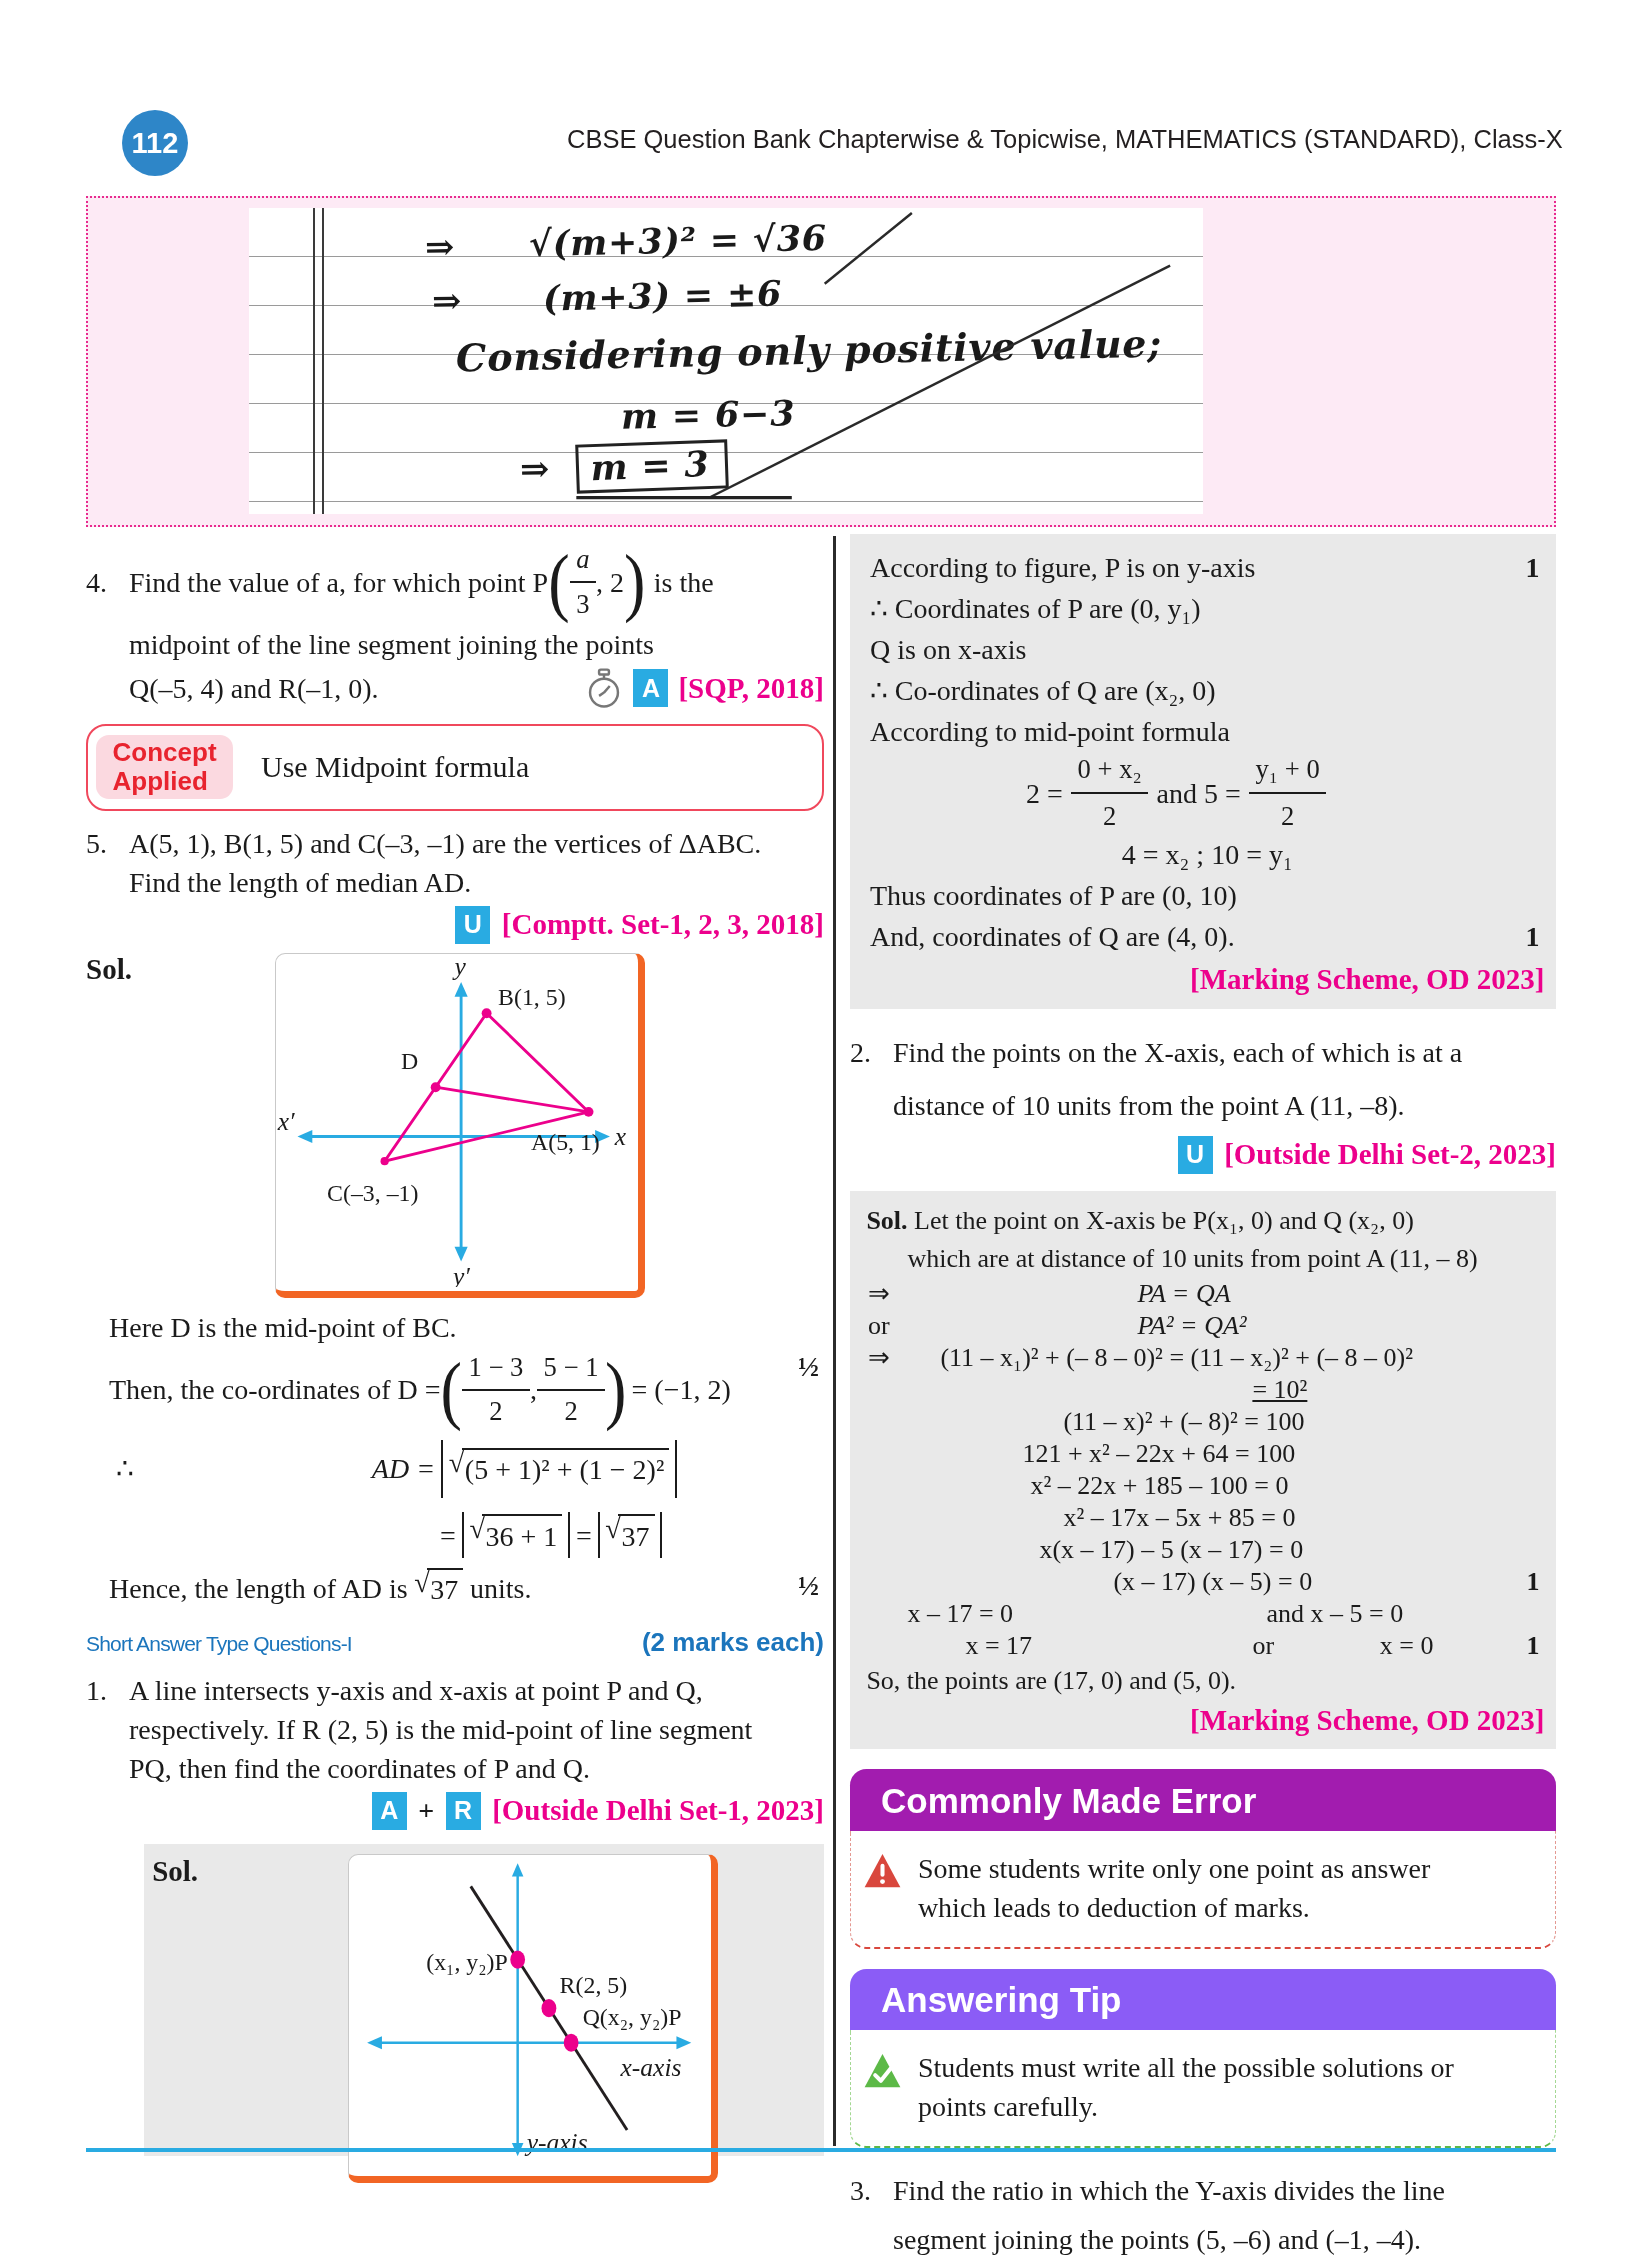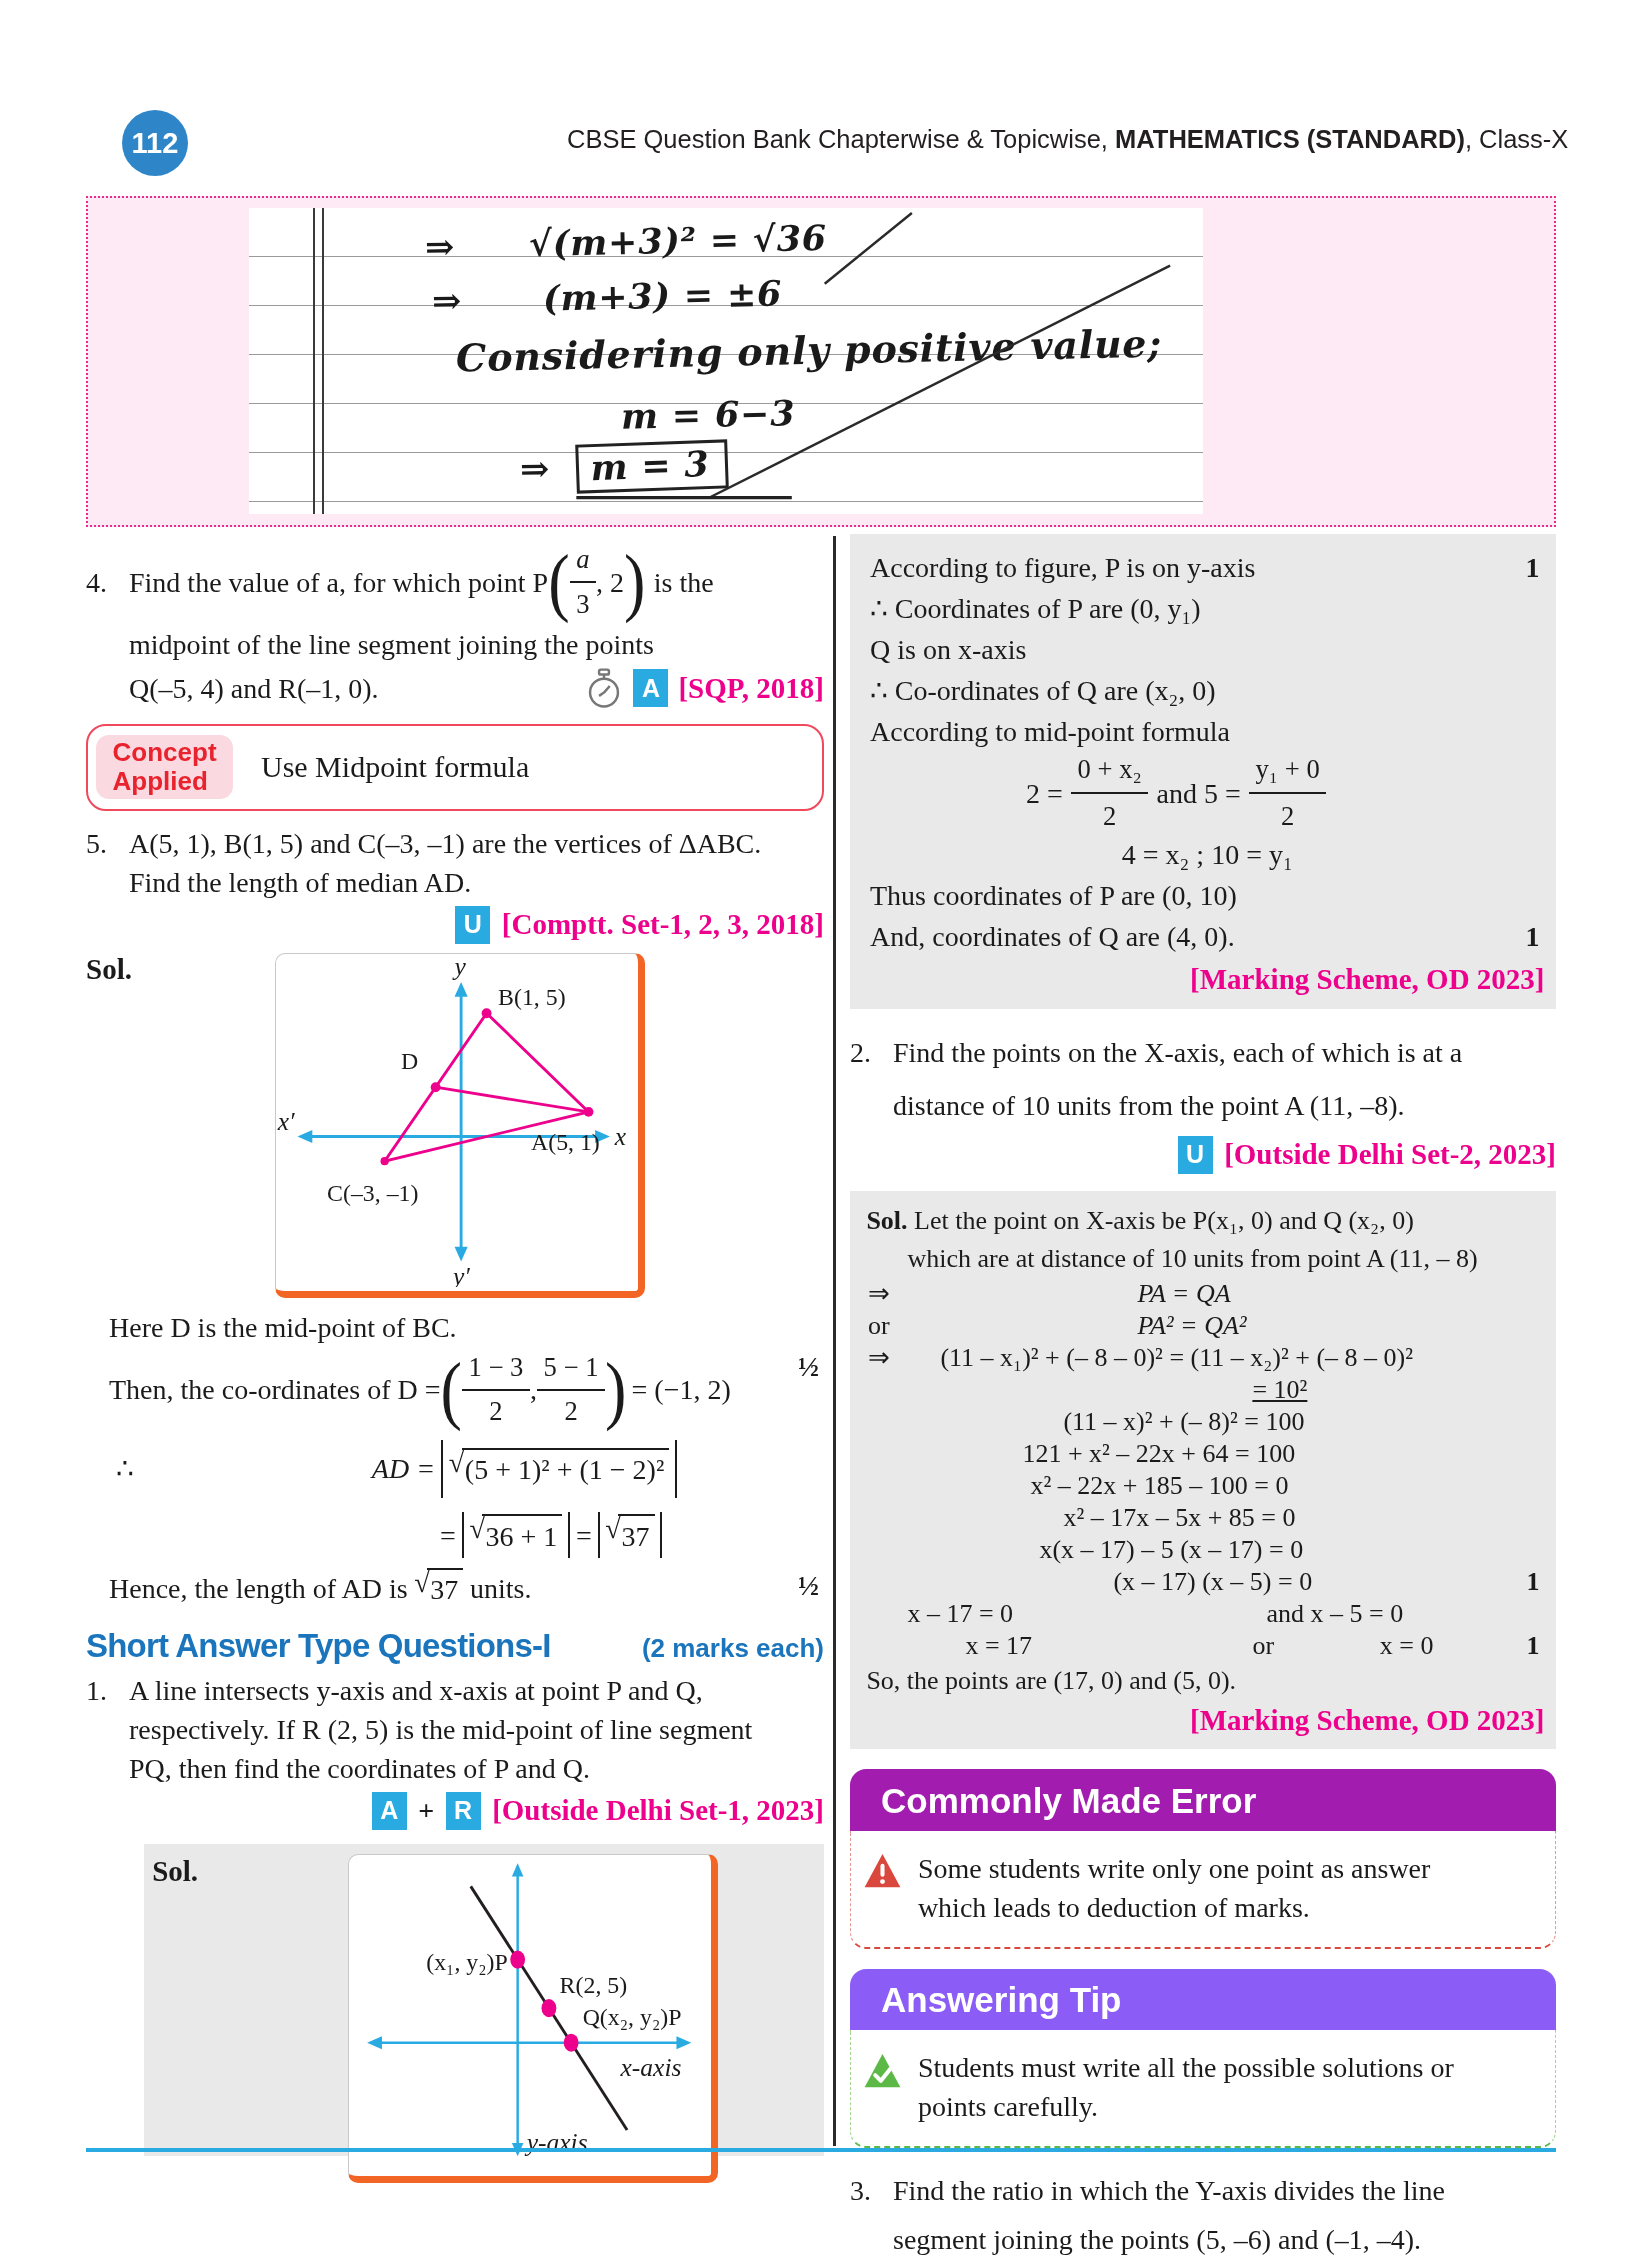--- a/index.html
+++ b/index.html
@@ -4,21 +4,21 @@
 <style>
   html,body{margin:0;padding:0;background:#ffffff;}
   #page{position:relative;width:1645px;height:2261px;background:#fff;font-family:"Liberation Serif",serif;color:#1b1b1b;overflow:hidden;}
 
   
   .page-badge{position:absolute;left:122px;top:110px;width:66px;height:66px;border-radius:50%;
     background:#2e86c8;color:#fff;font-family:"Liberation Sans",sans-serif;font-weight:bold;
     font-size:29px;display:flex;align-items:center;justify-content:center;}
   .header-title{position:absolute;left:567px;top:125px;font-family:"Liberation Sans",sans-serif;
     font-size:25.5px;color:#231f20;white-space:nowrap;}
-  .header-title b{font-weight:bold;text-align:right;}
+  .header-title b{font-weight:normal;text-align:right;}
 
   
   .scanbox{position:absolute;left:86px;top:196px;width:1470px;height:331px;background:#fdeaf5;
     border:2.5px dotted #e82a8f;box-sizing:border-box;}
   .handarea{position:absolute;left:161px;top:10px;width:954px;height:306px;background:#fff;
     background-image:repeating-linear-gradient(180deg,transparent 0 48px,#9a9a9a 48px 49px);}
   .handvline{position:absolute;left:64px;top:0;bottom:0;width:7.4px;border-left:2.5px solid #3a3a3a;border-right:2.5px solid #3a3a3a;}
   .hand{position:absolute;font-family:"DejaVu Serif",serif;font-style:italic;font-weight:700;color:#1a1a1a;
     font-size:35px;letter-spacing:0.8px;transform:rotate(-1.2deg);white-space:nowrap;}
   .hand.small{font-size:33px;}
@@ -62,21 +62,21 @@
   
   .figcard{background:#fff;border:1.6px solid #c9c9c9;border-right:7.4px solid #f26524;border-bottom:7.4px solid #f26524;
     border-radius:10px;box-sizing:border-box;}
   .solrow{display:flex;margin-top:5px;}
   .sollabel{font-weight:bold;font-size:29px;flex:0 0 82px;}
   svg text{font-family:"Liberation Serif",serif;font-size:29px;fill:#1b1b1b;}
   svg text.axv{font-style:italic;font-size:31px;}
 
   
   .saheading{display:flex;justify-content:space-between;align-items:baseline;margin-top:15px;height:44px;}
-  .satitle{font-family:"Liberation Sans",sans-serif;font-weight:bold;font-size:33px;color:#1b75bc;letter-spacing:-0.8px;}
+  .satitle{font-family:"Liberation Sans",sans-serif;font-weight:normal;font-size:21px;color:#1b75bc;letter-spacing:-0.8px;}
   .samarks{font-family:"Liberation Sans",sans-serif;font-weight:bold;font-size:26px;color:#1b75bc;}
 
   
   .graybox{background:#e9e9e9;}
   .gb-left{margin-left:58px;margin-top:10px;position:relative;height:312px;}
   .gb1{padding:13px 11.5px 8.2px 20px;}
   .gb2{margin-top:13px;padding:11.5px 11.5px 8.2px 16.4px;}
   .g1row{position:relative;font-size:28px;line-height:41px;}
   .g2row{position:relative;font-size:26px;line-height:32px;white-space:nowrap;}
   .scheme{color:#ec008c;font-weight:bold;font-size:29px;text-align:right;line-height:44px;}

